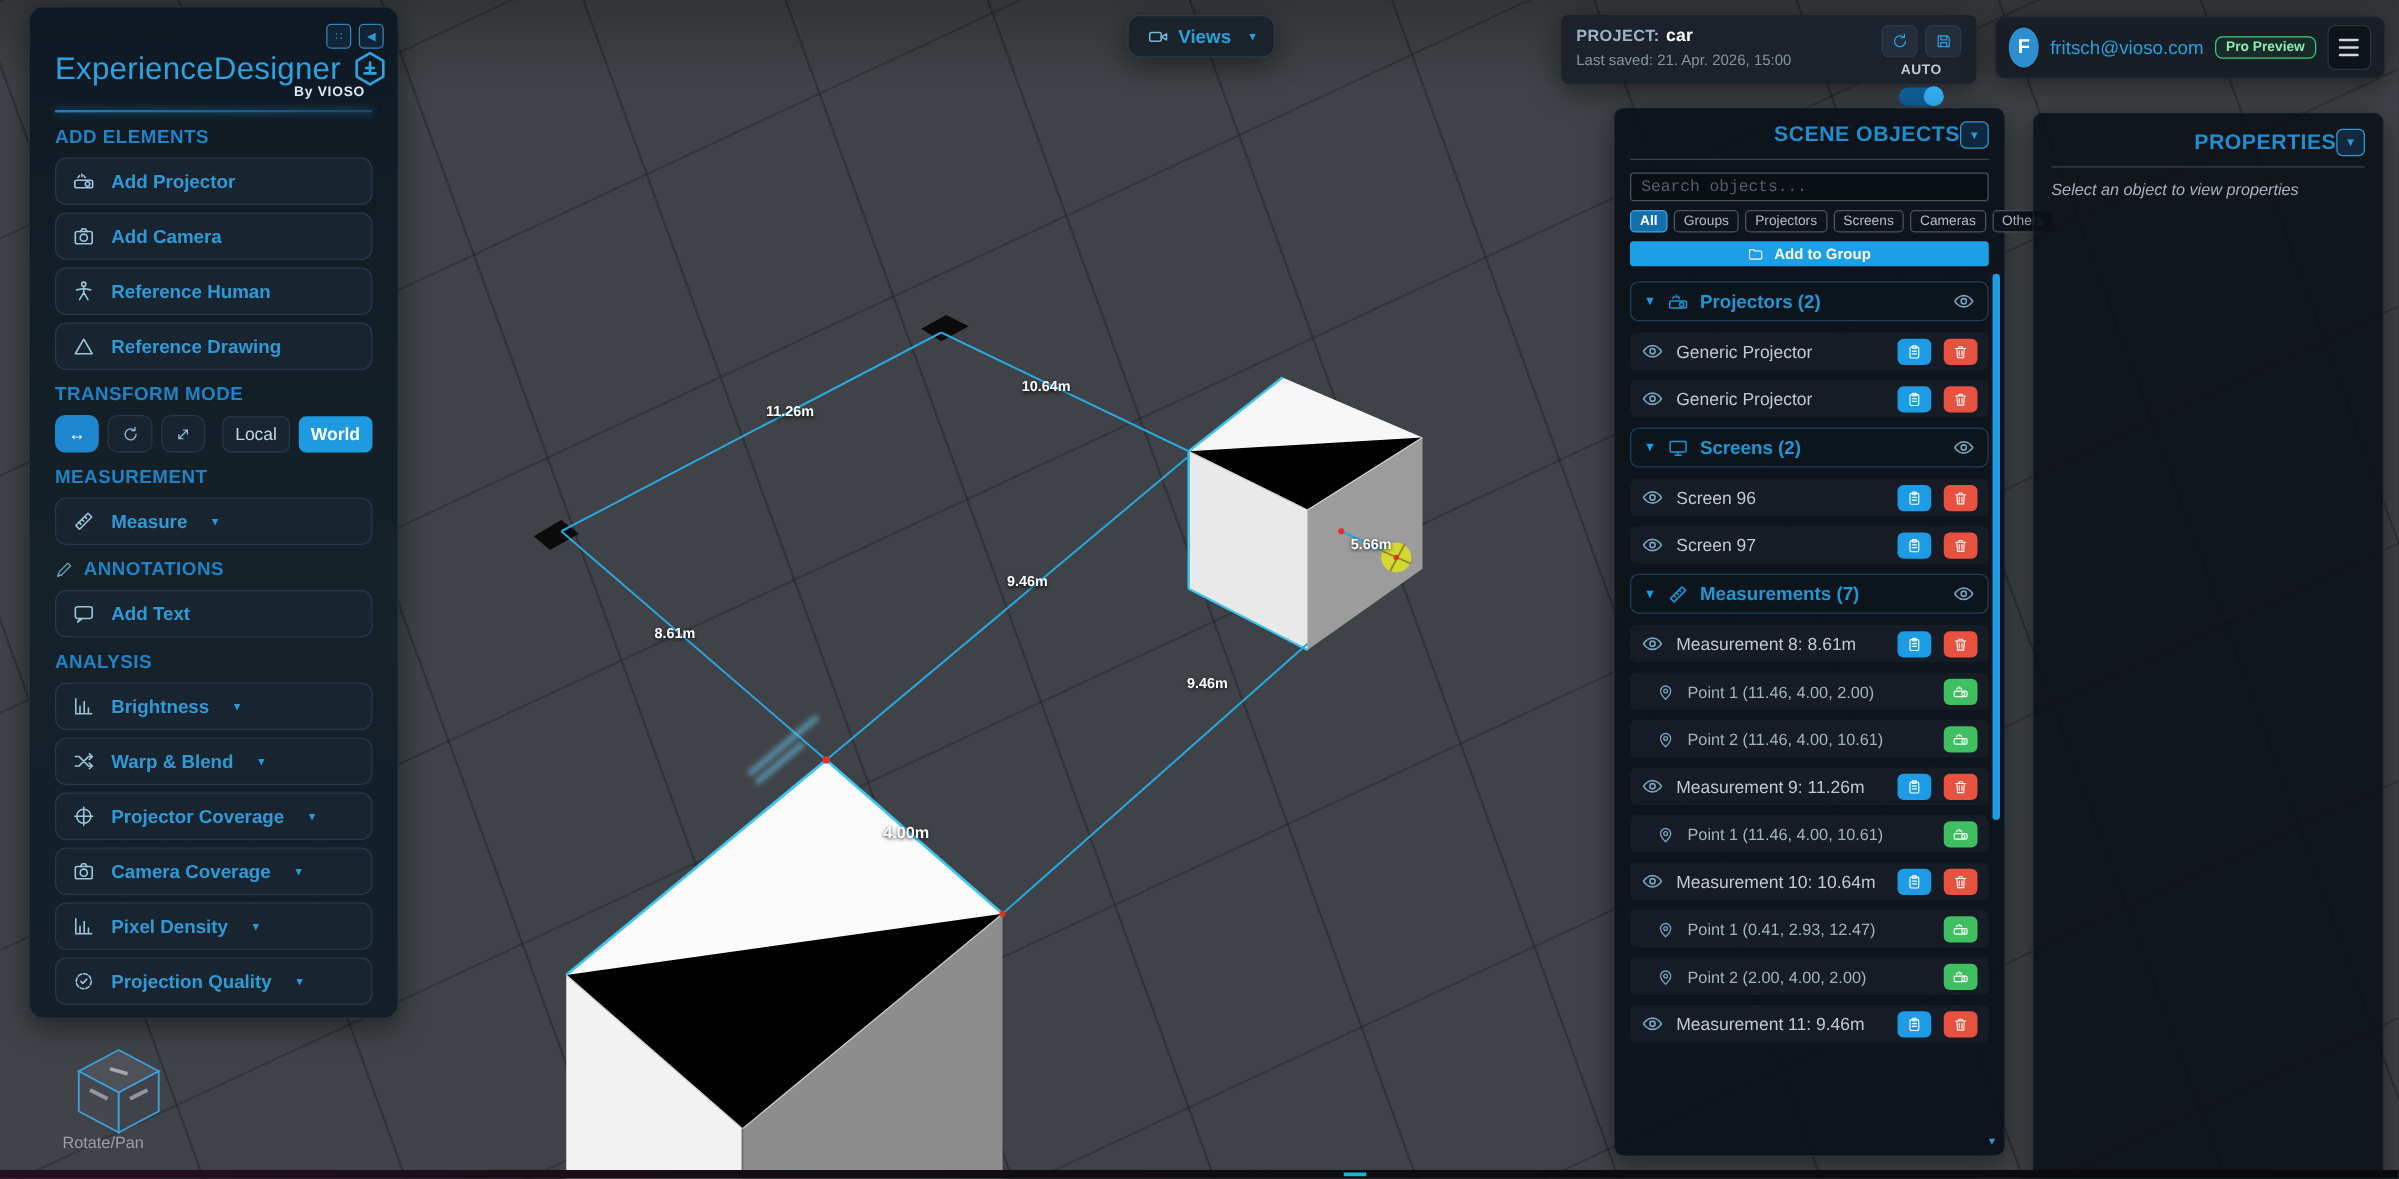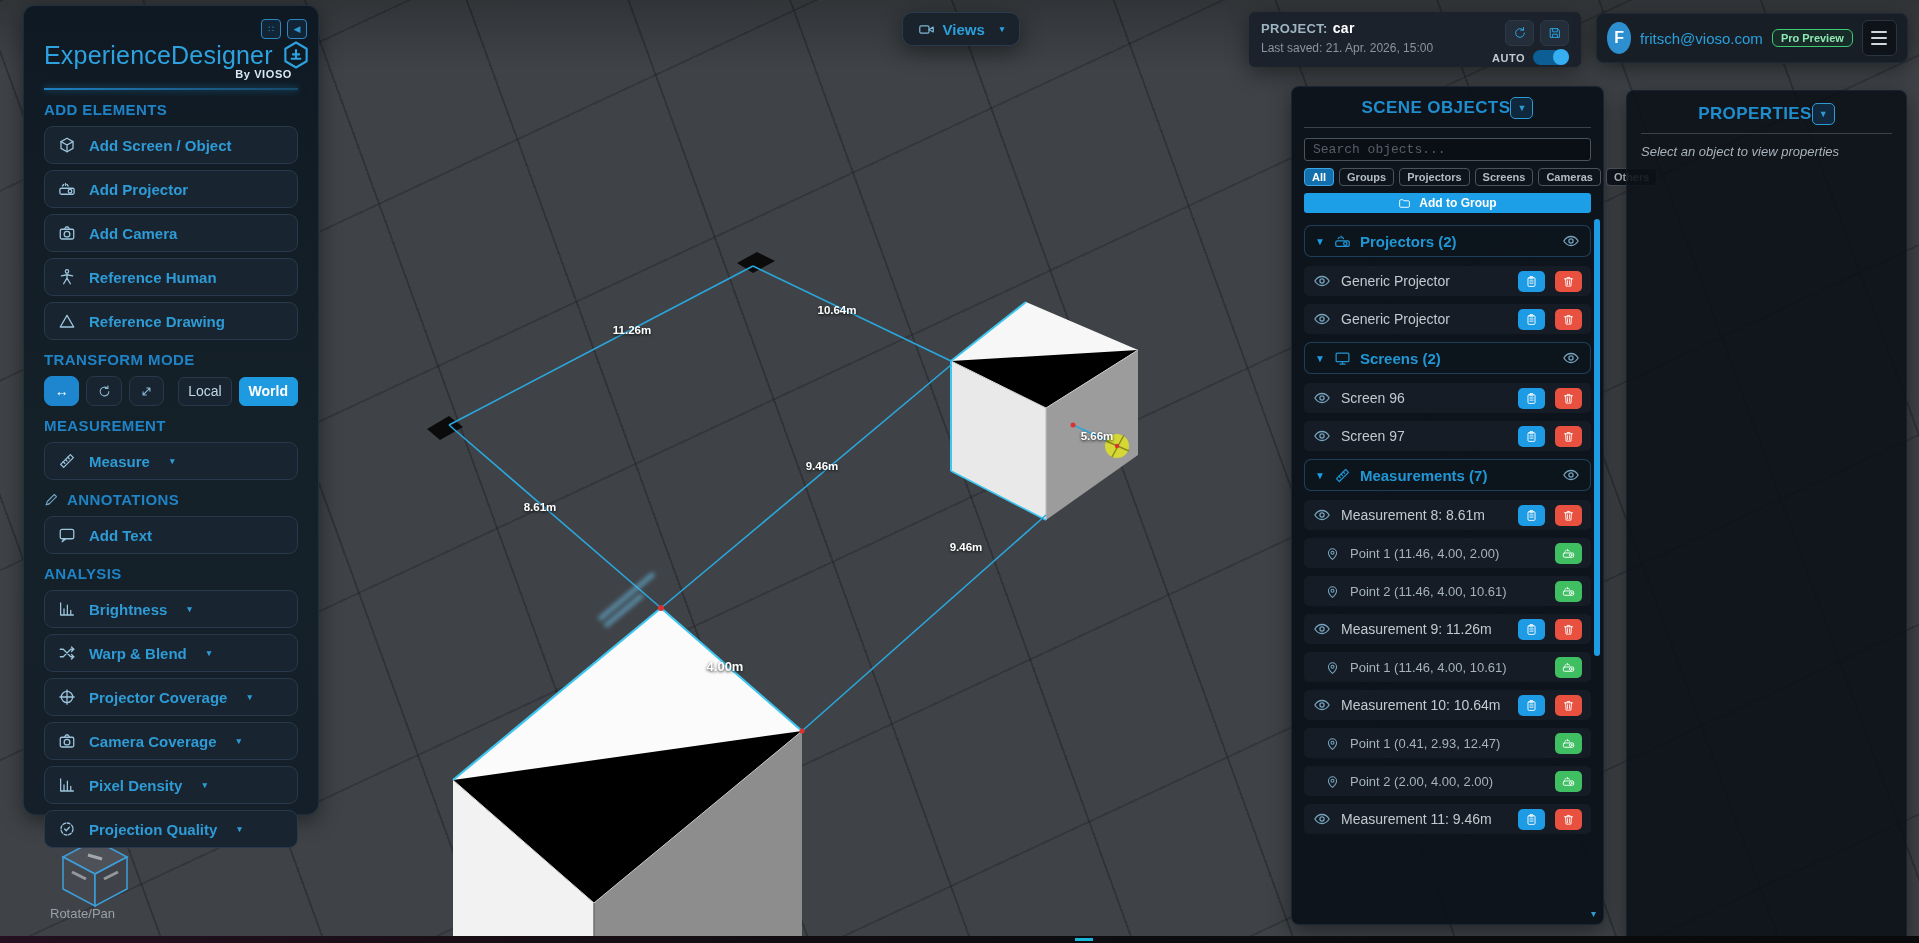--- a/index.html
+++ b/index.html
@@ -66,51 +66,51 @@
   .views .ic{width:17px;height:17px;color:#7db7d6;}
   .proj{left:1249px;top:12px;width:332px;height:55px;background:#1b222b;border-radius:6px;
     padding:8px 12px;box-sizing:border-box;display:flex;justify-content:space-between;}
   .pl1{font-size:13px;font-weight:bold;color:#9fb4c2;letter-spacing:.3px;}
   .pl1 b{color:#fff;font-size:14px;margin-left:5px;}
   .pl2{color:#8a949e;font-size:12px;margin-top:5px;}
   .pr1{display:flex;gap:6px;justify-content:flex-end;}
   .sq-btn{width:27px;height:24px;background:#242e3a;border:1px solid #2c3946;border-radius:6px;
     color:#2aa2e0;display:flex;align-items:center;justify-content:center;cursor:pointer;}
   .sq-btn .ic{width:14px;height:14px;}
-  .pr2{display:flex;align-items:center;gap:8px;justify-content:flex-end;margin-top:4px;}
+  .pr2{display:flex;align-items:center;gap:8px;justify-content:flex-end;margin-top:4px;flex-direction:column;}
   .auto-lbl{color:#c2cbd3;font-weight:bold;font-size:11px;letter-spacing:.5px;}
   .toggle{width:36px;height:15px;border-radius:8px;background:#0e5e96;position:relative;cursor:pointer;}
   .toggle i{position:absolute;right:0;top:-1px;width:16px;height:16px;border-radius:50%;background:#35aef2;}
   .user{left:1596px;top:13px;width:312px;height:50px;background:#181e25;border-radius:8px;
     display:flex;align-items:center;gap:9px;padding:0 10px;box-sizing:border-box;
     border:1px solid rgba(70,110,150,.15);}
   .avatar{width:32px;height:32px;border-radius:50%;background:#2e8fd0;color:#fff;font-weight:bold;
     font-size:16px;display:flex;align-items:center;justify-content:center;}
   .email{color:#2aa0dc;font-size:15px;}
   .pro-badge{border:1px solid #3ecb77;color:#8ee8b4;background:rgba(25,70,45,.35);border-radius:6px;
     padding:2px 8px;font-size:11px;font-weight:bold;white-space:nowrap;}
   .menu-btn{margin-left:auto;width:44px;height:34px;background:#0d1319;border:1px solid #2a3540;
     border-radius:6px;display:flex;flex-direction:column;gap:4px;align-items:center;
     justify-content:center;cursor:pointer;}
   .menu-btn i{width:16px;height:2px;background:#cfd6dc;border-radius:1px;}
   
   .sop{left:1291px;top:86px;width:313px;height:839px;background:rgba(11,17,24,.94);
     border:1px solid rgba(70,110,150,.2);border-radius:8px;padding:10px 12px;box-sizing:border-box;}
-  .panel-h{display:flex;align-items:center;justify-content:center;}
+  .panel-h{display:flex;align-items:center;justify-content:flex-end;}
   .panel-title{color:#1f8ecf;font-size:17px;font-weight:bold;letter-spacing:.4px;}
   .caret-btn{width:21px;height:20px;border:1px solid #2e9ad2;border-radius:5px;
     background:rgba(20,60,95,.5);color:#2e9ad2;font-size:9px;display:flex;align-items:center;
     justify-content:center;cursor:pointer;}
   .p-div{height:1px;background:#39434d;margin:8px 0 10px;}
   .search{width:100%;height:23px;background:#0a0f15;border:1px solid #49535d;border-radius:3px;
     color:#cfd6dc;font-size:13px;padding:0 8px;box-sizing:border-box;font-family:Liberation Mono, monospace;}
   .search::placeholder{color:#545f6a;}
   .chips{display:flex;gap:5px;margin:7px 0;}
   .chip{padding:2px 7px;font-size:11px;border-radius:4px;border:1px solid #4a545e;background:#0e141b;
-    color:#b3bdc6;cursor:pointer;white-space:nowrap;font-weight:bold;}
+    color:#b3bdc6;cursor:pointer;white-space:nowrap;}
   .chip.active{background:#1470ad;border-color:#38a7e6;color:#fff;font-weight:bold;}
   .atg{height:20px;background:#1d9fe8;border-radius:3px;color:#fff;font-weight:bold;font-size:12px;
     display:flex;align-items:center;justify-content:center;gap:8px;cursor:pointer;}
   .atg .ic{width:13px;height:13px;}
   .tree{margin-top:12px;}
   .grp-row{height:30px;border:1px solid rgba(60,130,180,.4);border-radius:7px;display:flex;
     align-items:center;gap:9px;padding:0 10px;margin-bottom:9px;background:rgba(14,22,30,.6);cursor:pointer;}
   .grp-caret{color:#1d9be4;font-size:10px;}
   .gicon{width:17px;height:17px;color:#2196d4;}
   .grp-label{color:#2196d4;font-size:15px;font-weight:bold;flex:1;}
@@ -328,28 +328,20 @@
           </svg>
       </span>
     </div>
     <div class="byline">By VIOSO</div>
     <div class="divider"></div>
 
     <div class="side-h">ADD ELEMENTS</div>
     <div class="side-btn">
       <span class="ic">
           <svg>
-            <use href="#i-cube"></use>
-          </svg>
-        </span>
-      <span>Add Screen / Object</span>
-    </div>
-    <div class="side-btn">
-      <span class="ic">
-          <svg>
             <use href="#i-proj"></use>
           </svg>
         </span>
       <span>Add Projector</span>
     </div>
     <div class="side-btn">
       <span class="ic">
           <svg>
             <use href="#i-cam"></use>
           </svg>

